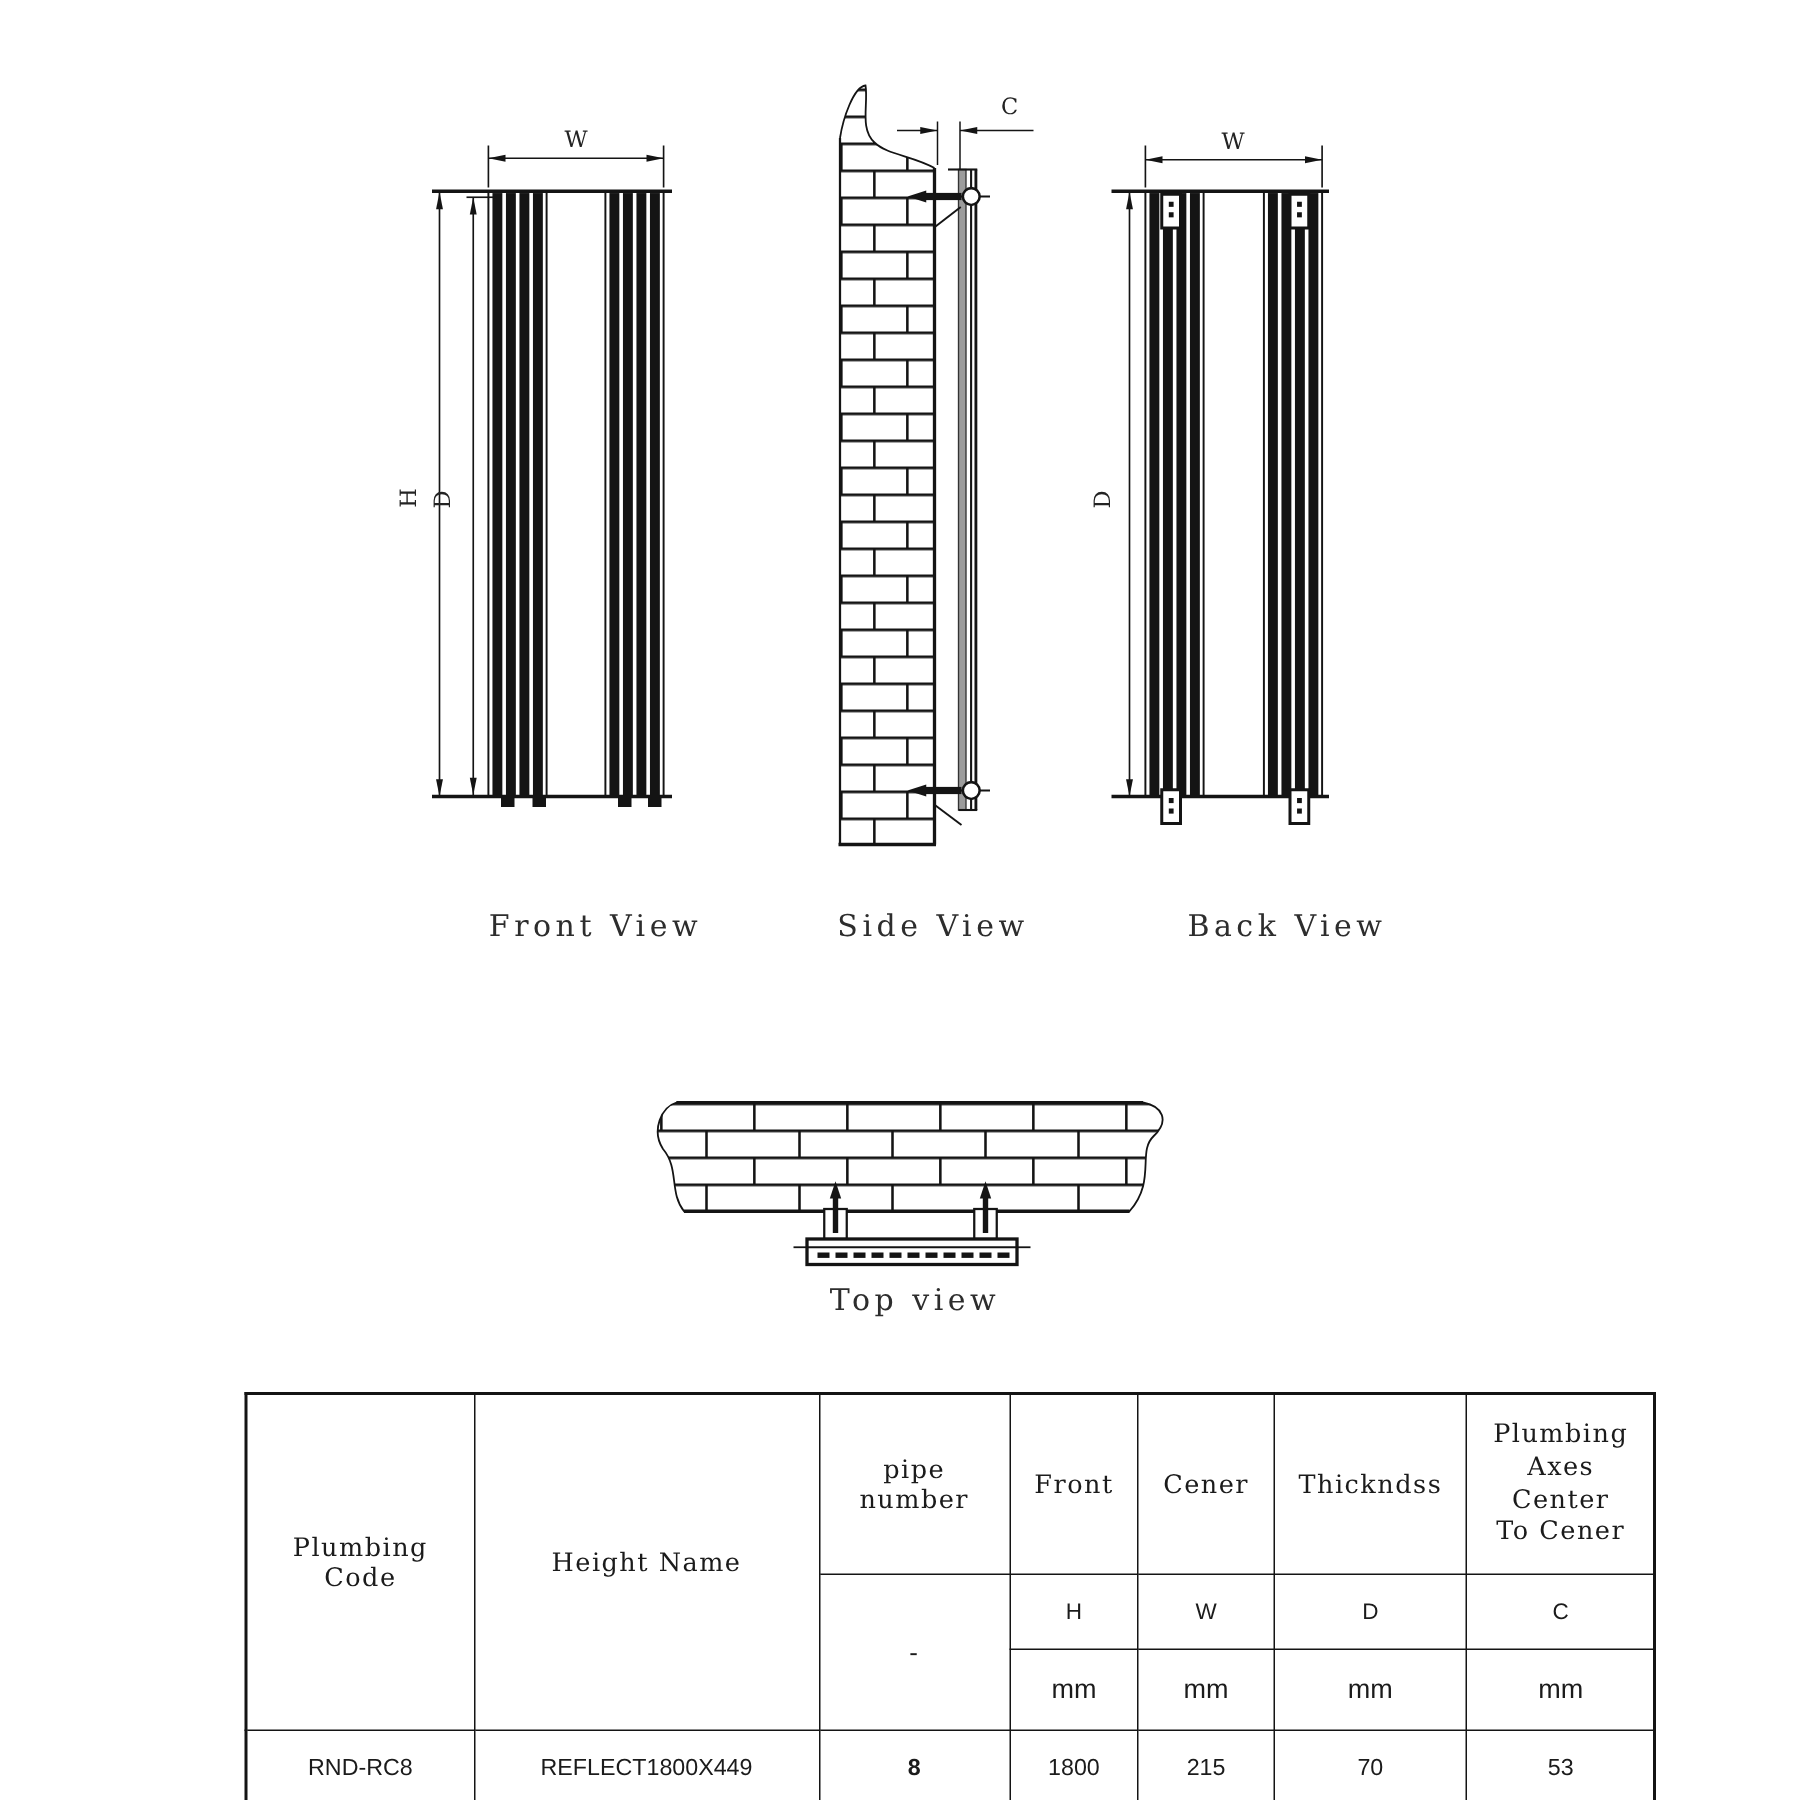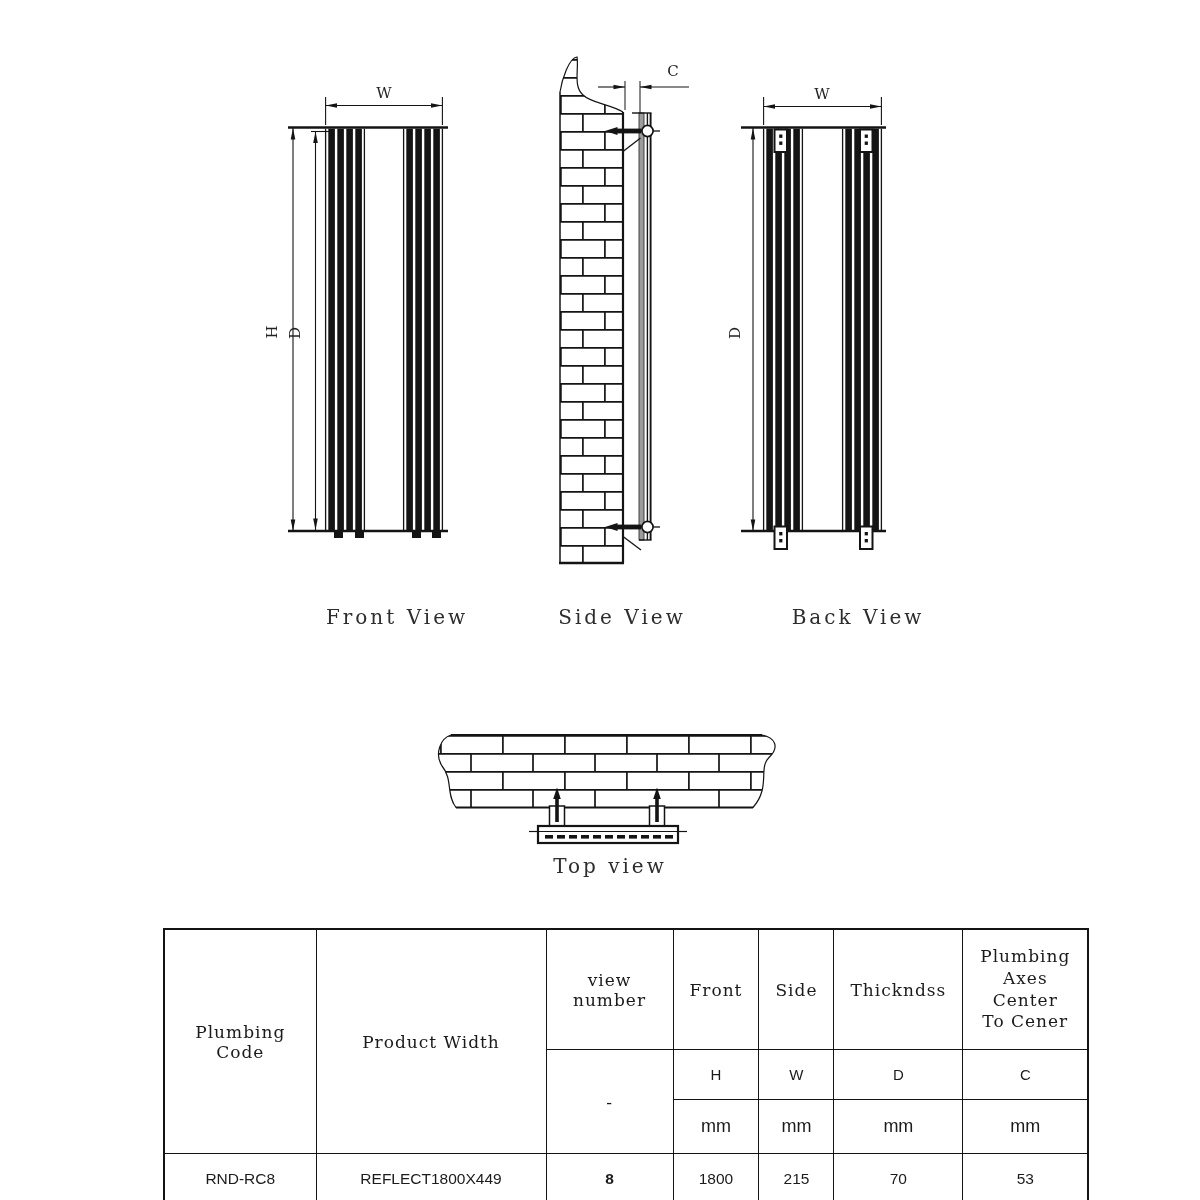--- a/index.html
+++ b/index.html
@@ -208,24 +208,24 @@
         <col style="width:230px">
         <col style="width:127px">
     <col style="width:75px">
         <col style="width:71px">
         <col style="width:107px">
         <col style="width:112px">
   </colgroup>
   <tbody>
         <tr style="height:112px">
     <td rowspan="3" class="hserif">Plumbing Code</td>
-    <td rowspan="3" class="hserif">Product Width</td>
-    <td class="hserif">view number</td>
+    <td rowspan="3" class="hserif">Height Name</td>
+    <td class="hserif">pipe number</td>
     <td class="hserif">Front</td>
-    <td class="hserif">Side</td>
+    <td class="hserif">Cener</td>
     <td class="hserif">Thickndss</td>
     <td class="hserif">
       <div class="plumb">Plumbing Axes Center To Cener</div>
     </td>
   </tr>
   <tr style="height:28px">
     <td rowspan="2" class="hserif">-</td>
     <td class="sans">H</td>
     <td class="sans">W</td>
     <td class="sans">D</td>

